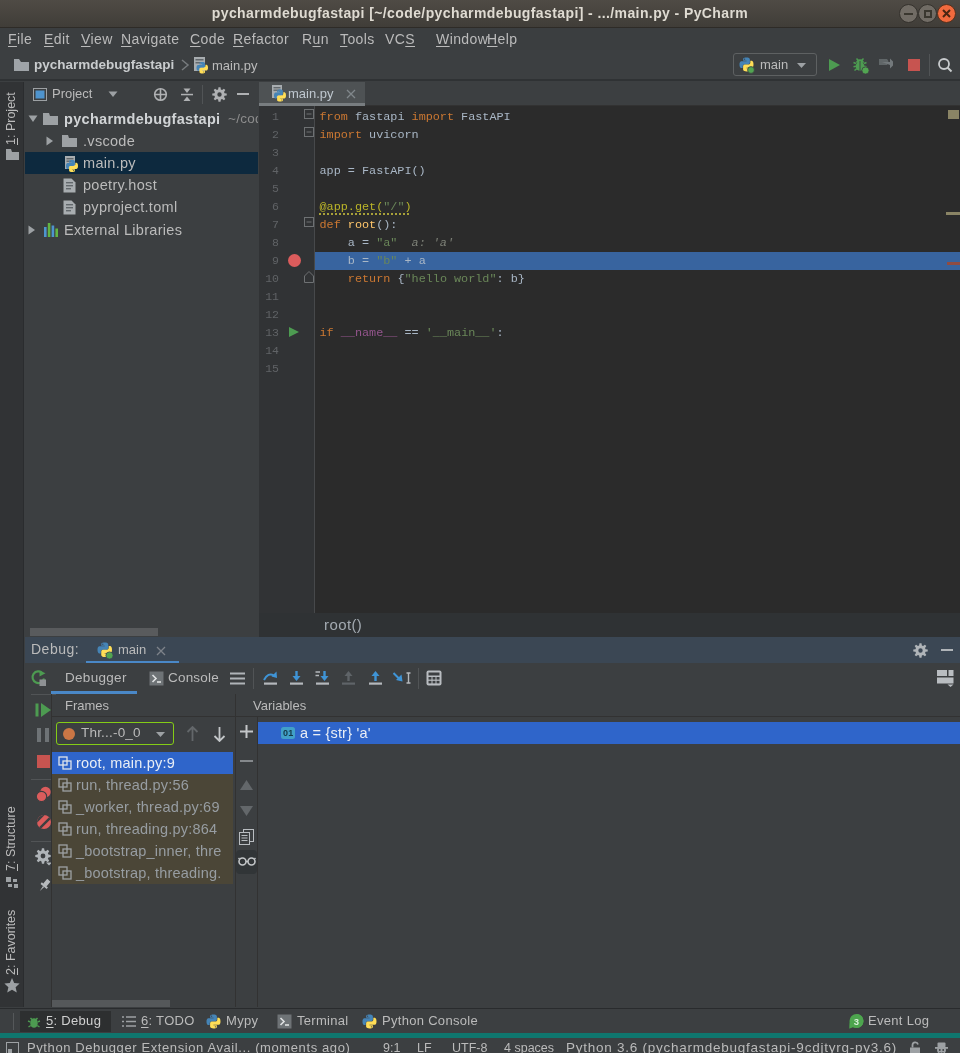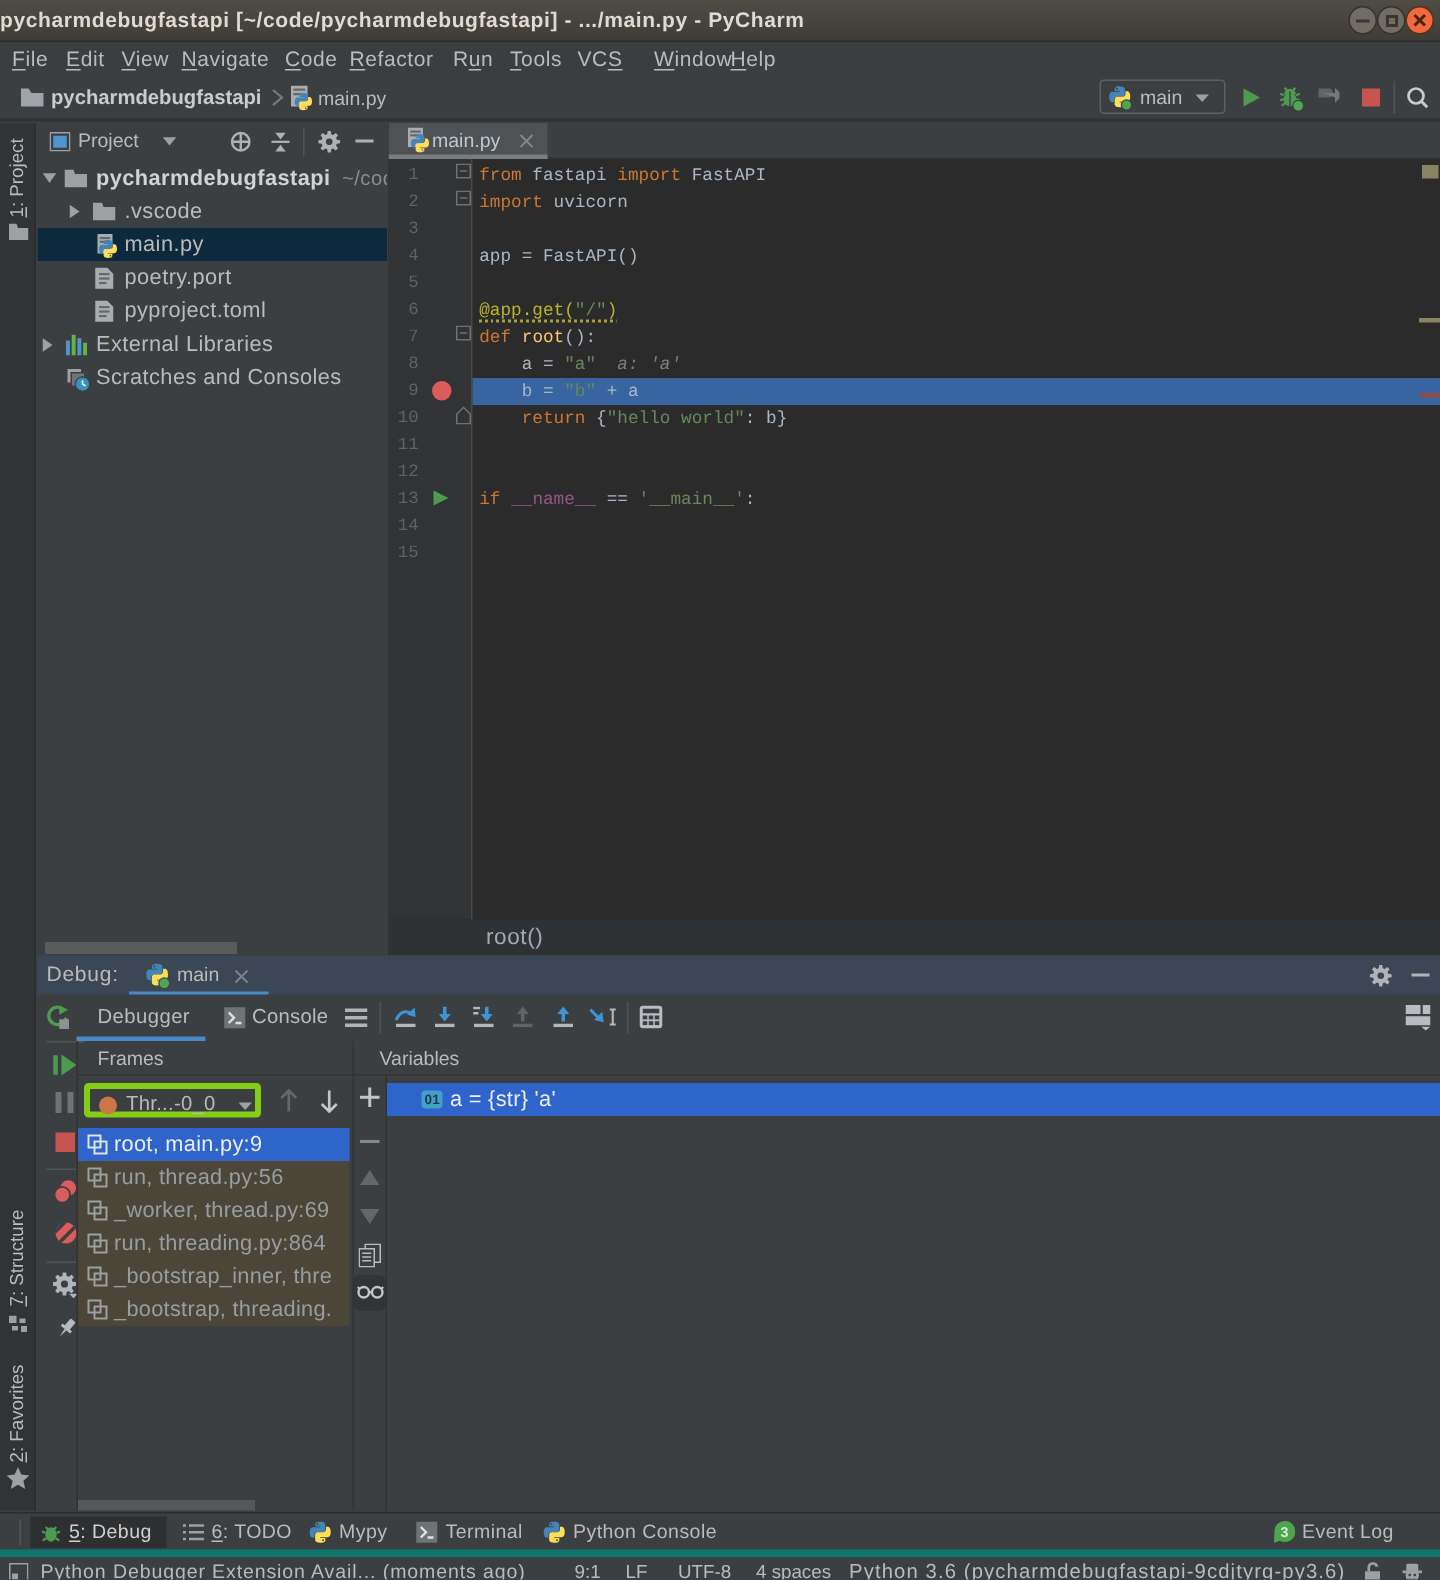--- a/index.html
+++ b/index.html
@@ -7,21 +7,21 @@
     font-family:"Liberation Sans", sans-serif; }
   .abs { position:absolute; }
   #page { position:relative; width:960px; height:1053px; }
   .u { text-decoration:underline; text-underline-offset:2px; }
   svg { display:block; }
 
   
   #titlebar { left:0; top:0; width:960px; height:28px;
     background:linear-gradient(#4f4b45,#403d38);
     border-bottom:1px solid #2e2b27; }
-  #title-text { width:100%; top:4.5px; color:#dfdbd2;
+  #title-text { width:100%; text-align:center; top:4.5px; color:#dfdbd2;
     font-weight:bold; font-size:14px; letter-spacing:0.4px; }
   .winbtn { top:4px; width:19px; height:19px; border-radius:50%; }
 
   
   #menubar { left:0; top:28px; width:960px; height:22px; background:#3b3e40;
     color:#bbbbbb; font-size:14px; letter-spacing:0.4px; }
   #menubar span.mi { position:absolute; top:2.5px; }
 
   
   #navbar { left:0; top:50px; width:960px; height:31px; background:#3c3f41;
@@ -239,21 +239,21 @@
       </svg>
       <span style="position:absolute; left:58px;">main.py</span>
     </div>
     <div class="ptree-row" style="top:92.1px;">
       <svg class="abs" style="left:38px; top:4px;" width="13" height="15">
         <path d="M0.5 0.5 L8.5 0.5 L12.5 4.5 L12.5 14.5 L0.5 14.5 Z" fill="#a8adb0"></path>
         <rect x="3" y="4" width="7" height="1.4" fill="#62686c"></rect>
         <rect x="3" y="7" width="7" height="1.4" fill="#62686c"></rect>
         <rect x="3" y="10" width="5" height="1.4" fill="#62686c"></rect>
       </svg>
-      <span style="position:absolute; left:58px;">poetry.port</span>
+      <span style="position:absolute; left:58px;">poetry.host</span>
     </div>
     <div class="ptree-row" style="top:114.3px;">
       <svg class="abs" style="left:38px; top:4px;" width="13" height="15">
         <path d="M0.5 0.5 L8.5 0.5 L12.5 4.5 L12.5 14.5 L0.5 14.5 Z" fill="#a8adb0"></path>
         <rect x="3" y="4" width="7" height="1.4" fill="#62686c"></rect>
         <rect x="3" y="7" width="7" height="1.4" fill="#62686c"></rect>
         <rect x="3" y="10" width="5" height="1.4" fill="#62686c"></rect>
       </svg>
       <span style="position:absolute; left:58px;">pyproject.toml</span>
     </div>
@@ -261,29 +261,20 @@
       <svg class="abs" style="left:3px; top:6px;" width="8" height="10">
           <path d="M0.5 0.5 L0.5 9.5 L7 5 Z" fill="#9da1a4"></path>
         </svg>
       <svg class="abs" style="left:19px; top:4px;" width="14" height="14">
         <rect x="0" y="4" width="2.6" height="10" fill="#4e94ce"></rect>
         <rect x="3.8" y="0" width="2.6" height="14" fill="#62b543"></rect>
         <rect x="7.6" y="2.5" width="2.6" height="11.5" fill="#4e94ce"></rect>
         <rect x="11.4" y="5.5" width="2.6" height="8.5" fill="#62b543"></rect>
       </svg>
       <span style="position:absolute; left:39px;">External Libraries</span>
-    </div>
-    <div class="ptree-row" style="top:158.7px;">
-      <svg class="abs" style="left:19px; top:4px;" width="16" height="16">
-        <rect x="1" y="1" width="9" height="9" fill="#9da1a4"></rect>
-        <rect x="3.5" y="3.5" width="9" height="9" fill="#6e7477" stroke="#3c3f41" stroke-width="1"></rect>
-        <circle cx="11" cy="11" r="4.8" fill="#3592c4" stroke="#3c3f41" stroke-width="0.8"></circle>
-        <path d="M11 8.6 L11 11 L13 12.2" stroke="#fff" stroke-width="1.1" fill="none"></path>
-      </svg>
-      <span style="position:absolute; left:39px;">Scratches and Consoles</span>
     </div>
 
     <div class="abs" style="left:5px; top:546px; width:128px; height:8px; background:#595b5d;"></div>
   </div>
 
   <div class="abs" id="editor">
     <div class="abs" id="tabbar">
       <div class="abs" id="tab1">
         <svg class="abs" style="left:11px; top:3px;" width="17" height="17">
           <rect x="2" y="0" width="10" height="13" fill="#a8adb0"></rect>
@@ -495,21 +486,21 @@
         </g>
       </svg>
       <div class="abs" id="dbg-strip"></div>
 
       <span class="abs" style="left:40px; top:4px; font-size:13px; color:#bbbbbb;">Frames</span>
       <span class="abs" style="left:228px; top:4px; font-size:13px; color:#bbbbbb;">Variables</span>
       <div class="abs" style="left:27px; top:22px; width:908px; height:1px; background:#323232;"></div>
       <div class="abs" style="left:210px; top:0px; width:1px; height:313px; background:#323232;"></div>
       <div class="abs" style="left:232px; top:22px; width:1px; height:291px; background:#323232;"></div>
 
-      <div class="abs" style="left:31px; top:28px; width:118px; height:23px; border:4px solid #84cc16; border-radius:3px;">
+      <div class="abs" style="left:31px; top:28px; width:118px; height:23px; border:1px solid #84cc16; border-radius:3px;">
         <div class="abs" style="left:6px; top:5px; width:12px; height:12px; border-radius:50%; background:#cb7645;"></div>
         <span class="abs" style="left:24px; top:2px; font-size:13.5px; letter-spacing:0.2px; color:#bbbbbb;">Thr...-0_0</span>
         <svg class="abs" style="left:98px; top:8px;" width="12" height="8">
             <path d="M1 1 L5.5 6 L10 1 Z" fill="#9da1a4"></path>
           </svg>
       </div>
       <svg class="abs" style="left:160px; top:32px;" width="15" height="16">
         <path d="M7.5 1 L7.5 15 M2.5 6 L7.5 1 L12.5 6" stroke="#63676a" stroke-width="1.8" fill="none"></path>
       </svg>
       <svg class="abs" style="left:187px; top:32px;" width="15" height="16">

